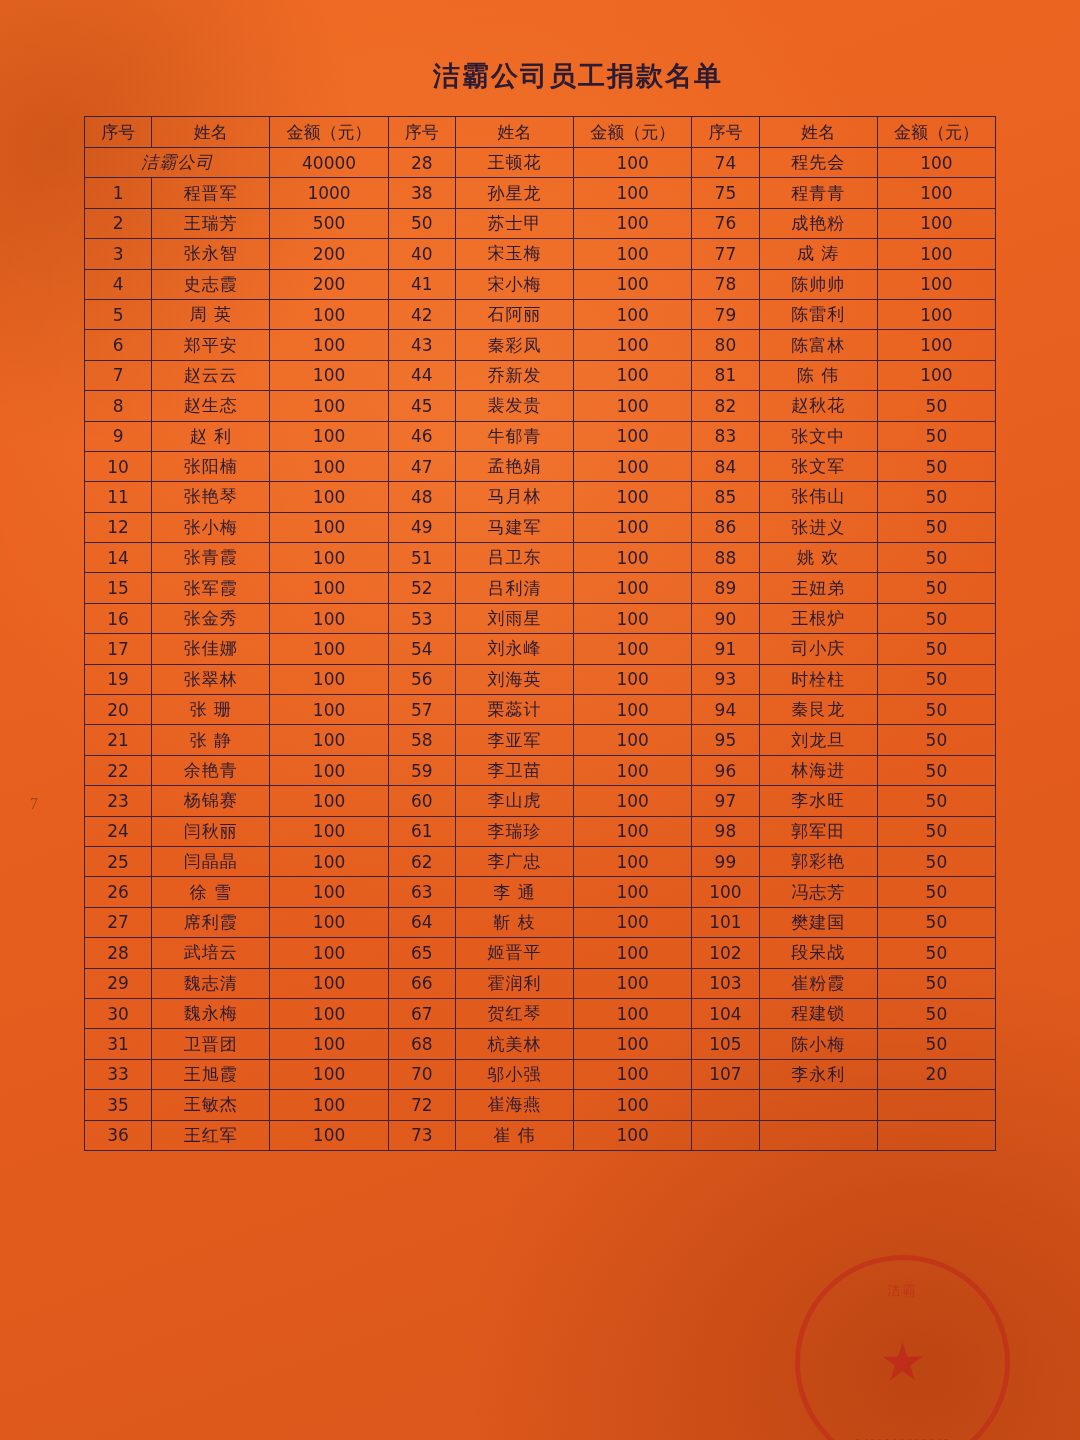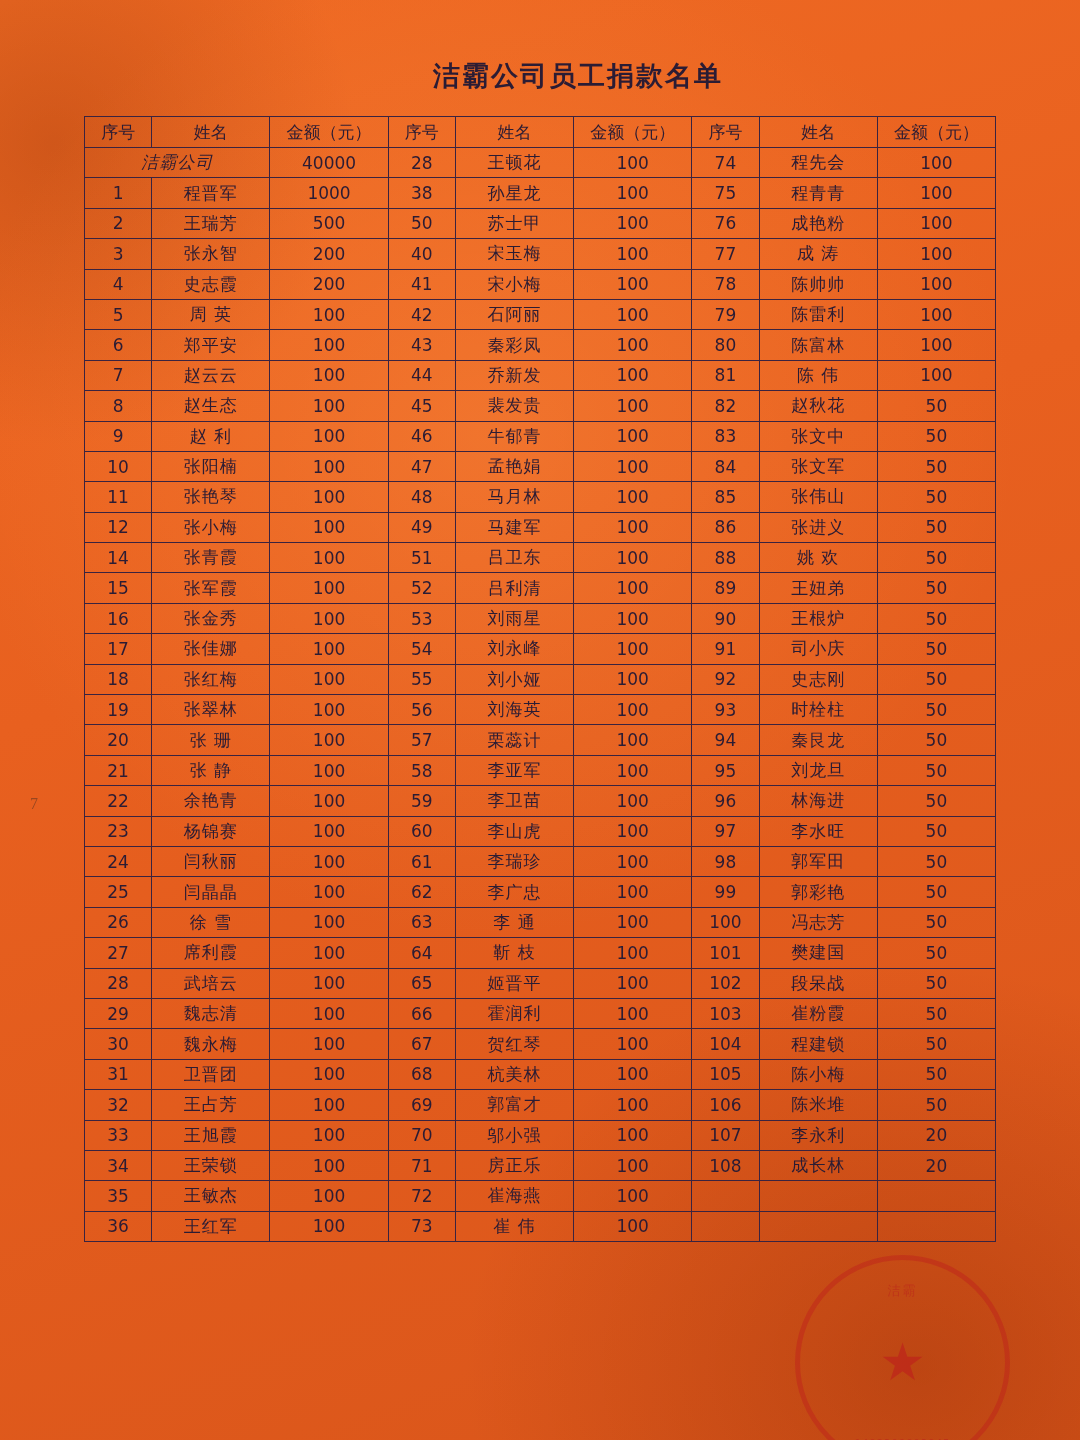--- a/index.html
+++ b/index.html
@@ -341,31 +341,20 @@
           <td class="name-cell">张佳娜</td>
           <td class="amt-cell">100</td>
           <td class="idx-cell">54</td>
           <td class="name-cell">刘永峰</td>
           <td class="amt-cell">100</td>
           <td class="idx-cell">91</td>
           <td class="name-cell">司小庆</td>
           <td class="amt-cell">50</td>
         </tr>
         <tr>
-          <td class="idx-cell">18</td>
-          <td class="name-cell">张红梅</td>
-          <td class="amt-cell">100</td>
-          <td class="idx-cell">55</td>
-          <td class="name-cell">刘小娅</td>
-          <td class="amt-cell">100</td>
-          <td class="idx-cell">92</td>
-          <td class="name-cell">史志刚</td>
-          <td class="amt-cell">50</td>
-        </tr>
-        <tr>
           <td class="idx-cell">19</td>
           <td class="name-cell">张翠林</td>
           <td class="amt-cell">100</td>
           <td class="idx-cell">56</td>
           <td class="name-cell">刘海英</td>
           <td class="amt-cell">100</td>
           <td class="idx-cell">93</td>
           <td class="name-cell">时栓柱</td>
           <td class="amt-cell">50</td>
         </tr>
@@ -495,50 +484,28 @@
           <td class="name-cell">卫晋团</td>
           <td class="amt-cell">100</td>
           <td class="idx-cell">68</td>
           <td class="name-cell">杭美林</td>
           <td class="amt-cell">100</td>
           <td class="idx-cell">105</td>
           <td class="name-cell">陈小梅</td>
           <td class="amt-cell">50</td>
         </tr>
         <tr>
-          <td class="idx-cell">32</td>
-          <td class="name-cell">王占芳</td>
-          <td class="amt-cell">100</td>
-          <td class="idx-cell">69</td>
-          <td class="name-cell">郭富才</td>
-          <td class="amt-cell">100</td>
-          <td class="idx-cell">106</td>
-          <td class="name-cell">陈米堆</td>
-          <td class="amt-cell">50</td>
-        </tr>
-        <tr>
           <td class="idx-cell">33</td>
           <td class="name-cell">王旭霞</td>
           <td class="amt-cell">100</td>
           <td class="idx-cell">70</td>
           <td class="name-cell">邬小强</td>
           <td class="amt-cell">100</td>
           <td class="idx-cell">107</td>
           <td class="name-cell">李永利</td>
-          <td class="amt-cell">20</td>
-        </tr>
-        <tr>
-          <td class="idx-cell">34</td>
-          <td class="name-cell">王荣锁</td>
-          <td class="amt-cell">100</td>
-          <td class="idx-cell">71</td>
-          <td class="name-cell">房正乐</td>
-          <td class="amt-cell">100</td>
-          <td class="idx-cell">108</td>
-          <td class="name-cell">成长林</td>
           <td class="amt-cell">20</td>
         </tr>
         <tr>
           <td class="idx-cell">35</td>
           <td class="name-cell">王敏杰</td>
           <td class="amt-cell">100</td>
           <td class="idx-cell">72</td>
           <td class="name-cell">崔海燕</td>
           <td class="amt-cell">100</td>
           <td class="idx-cell"></td>

